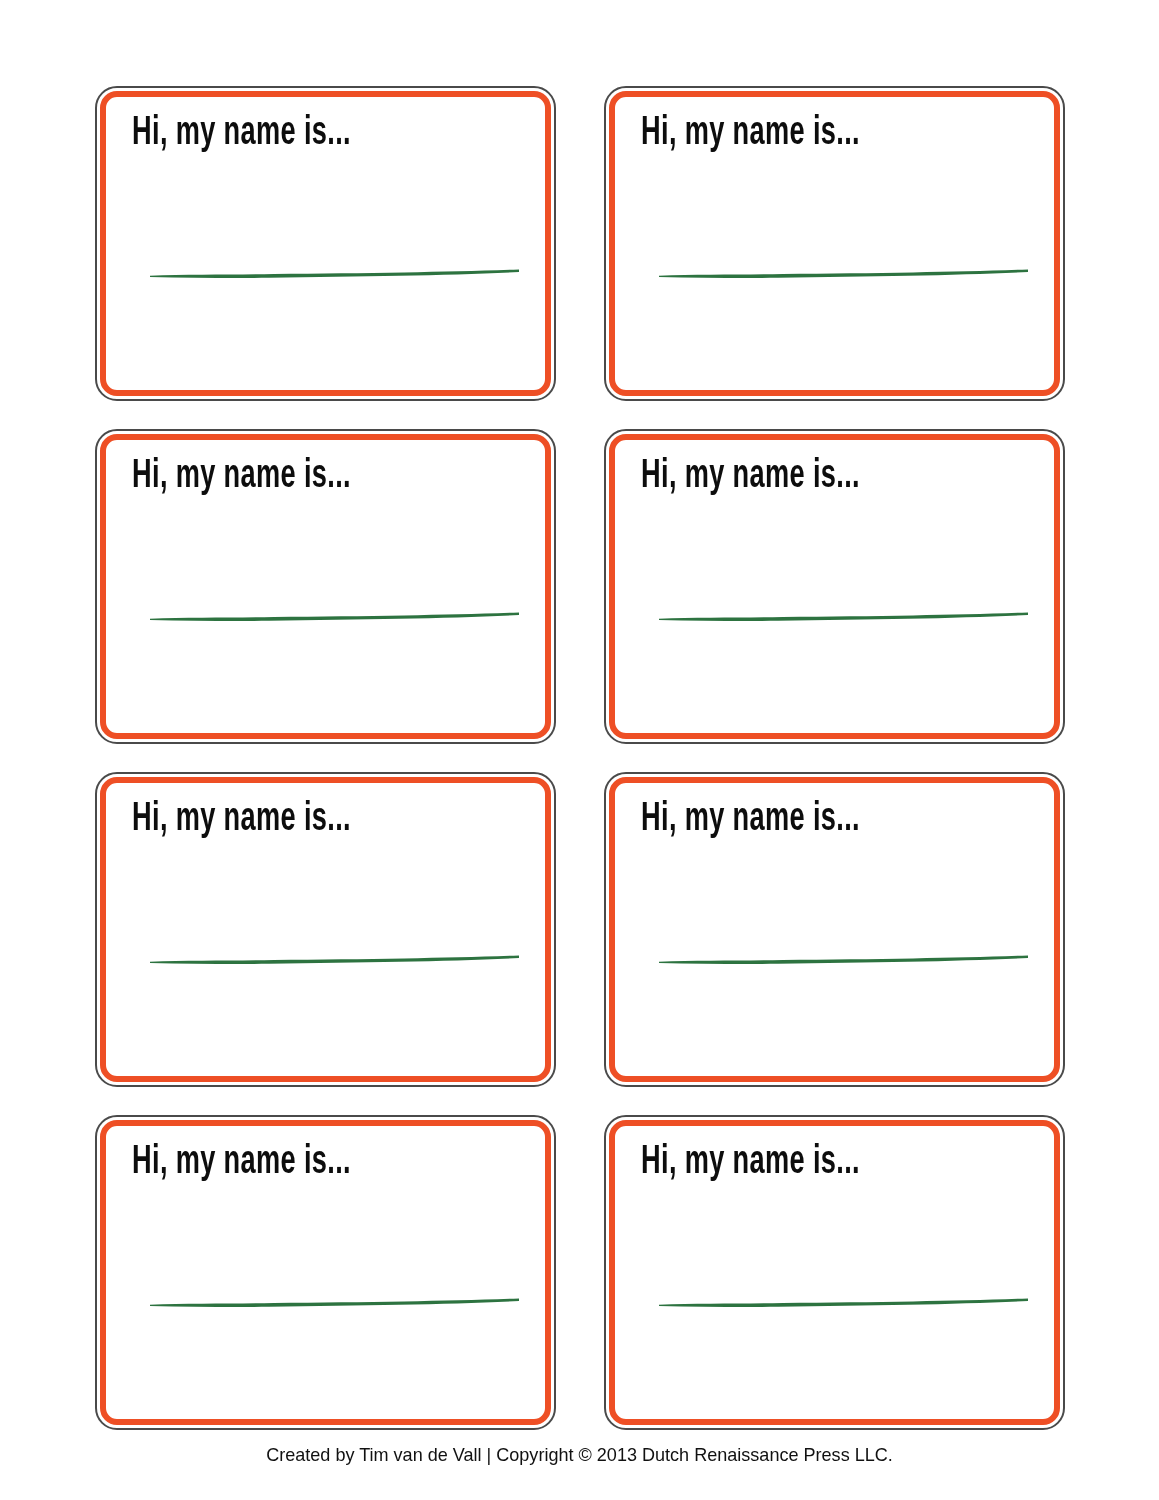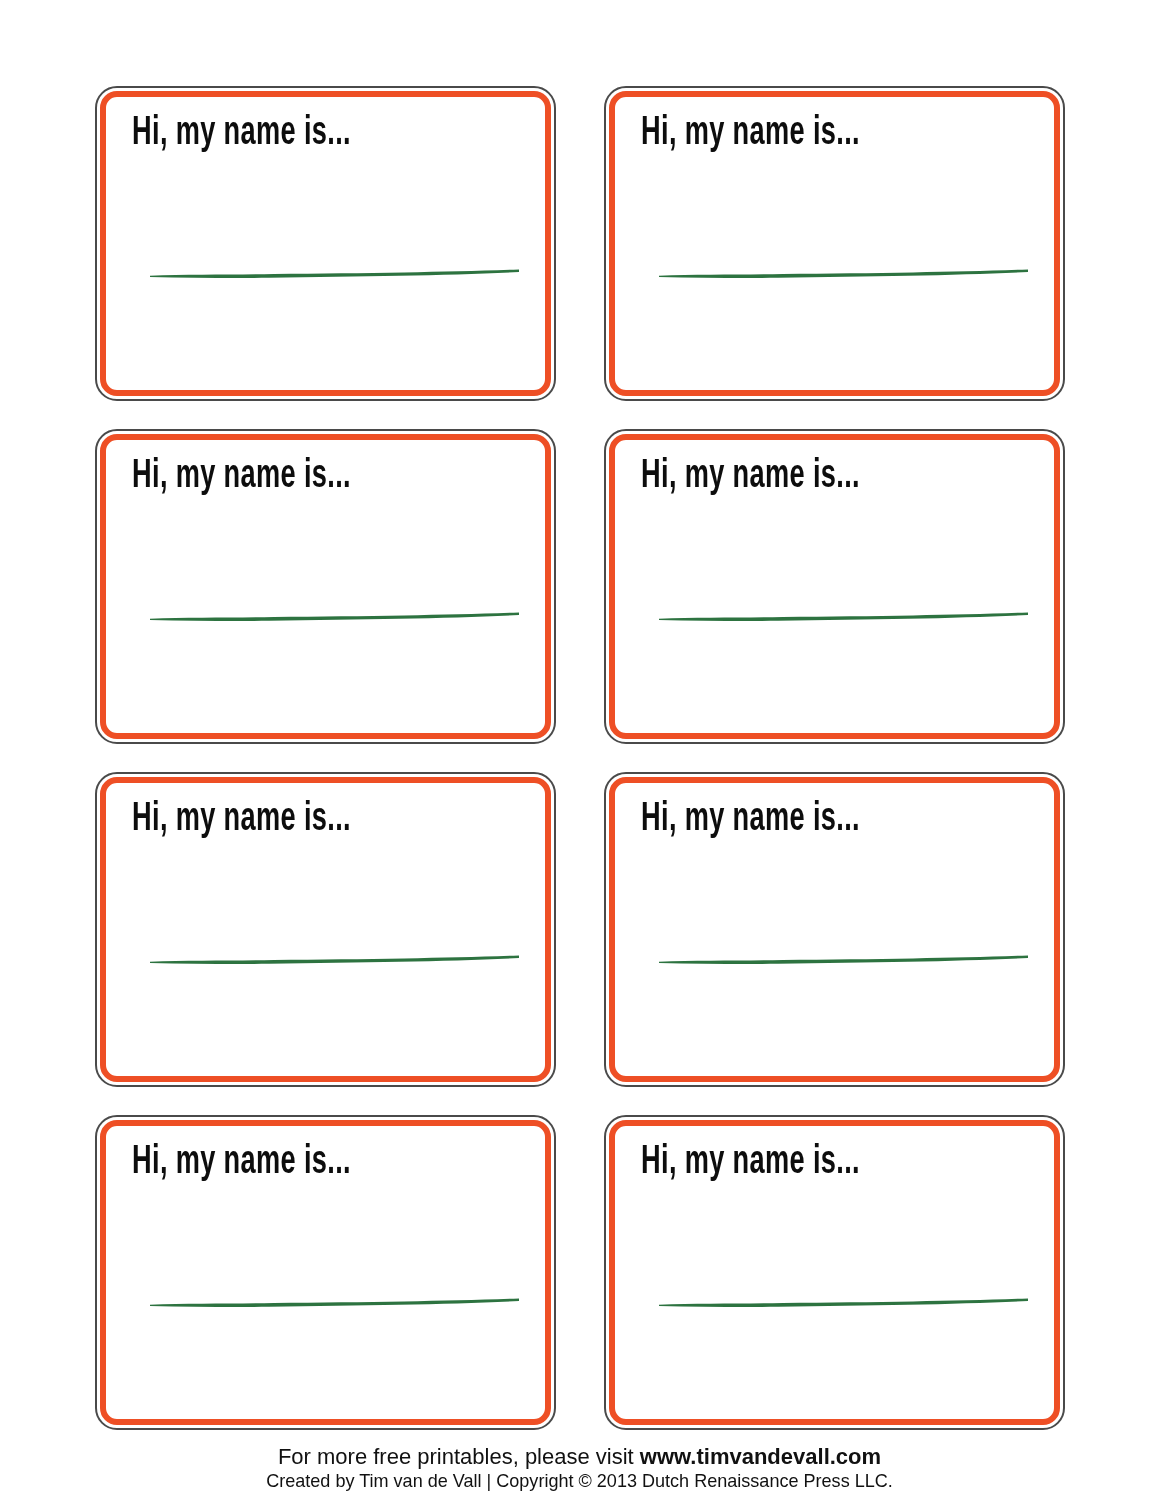--- a/index.html
+++ b/index.html
@@ -139,17 +139,16 @@
       <div class="card-accent"></div>
       <div class="card-title">Hi, my name is...</div>
       <svg class="name-line" viewBox="0 0 371 14" preserveAspectRatio="none" aria-hidden="true">
         <path fill="#2d7340" d="M1 9.8 C 40 8.4, 85 8.8, 125 8.0 C 170 7.2, 215 7.2, 255 6.4 C 295 5.6, 335 4.8, 370 3.4 L 370 6.0 C 335 7.6, 295 8.8, 250 9.8 C 210 10.7, 165 11.0, 120 11.8 C 82 12.4, 40 11.6, 1 10.9 Z"></path>
       </svg>
     </div>
 
   </div>
 
   <div id="footer">
-    <div class="footer-line1"><span>For more free printables, please visit </span><span class="site">www.timvandevall.com</span></div>
     <div class="footer-line2">Created by Tim van de Vall | Copyright © 2013 Dutch Renaissance Press LLC.</div>
   </div>
 
 </div>
 
 </body></html>

